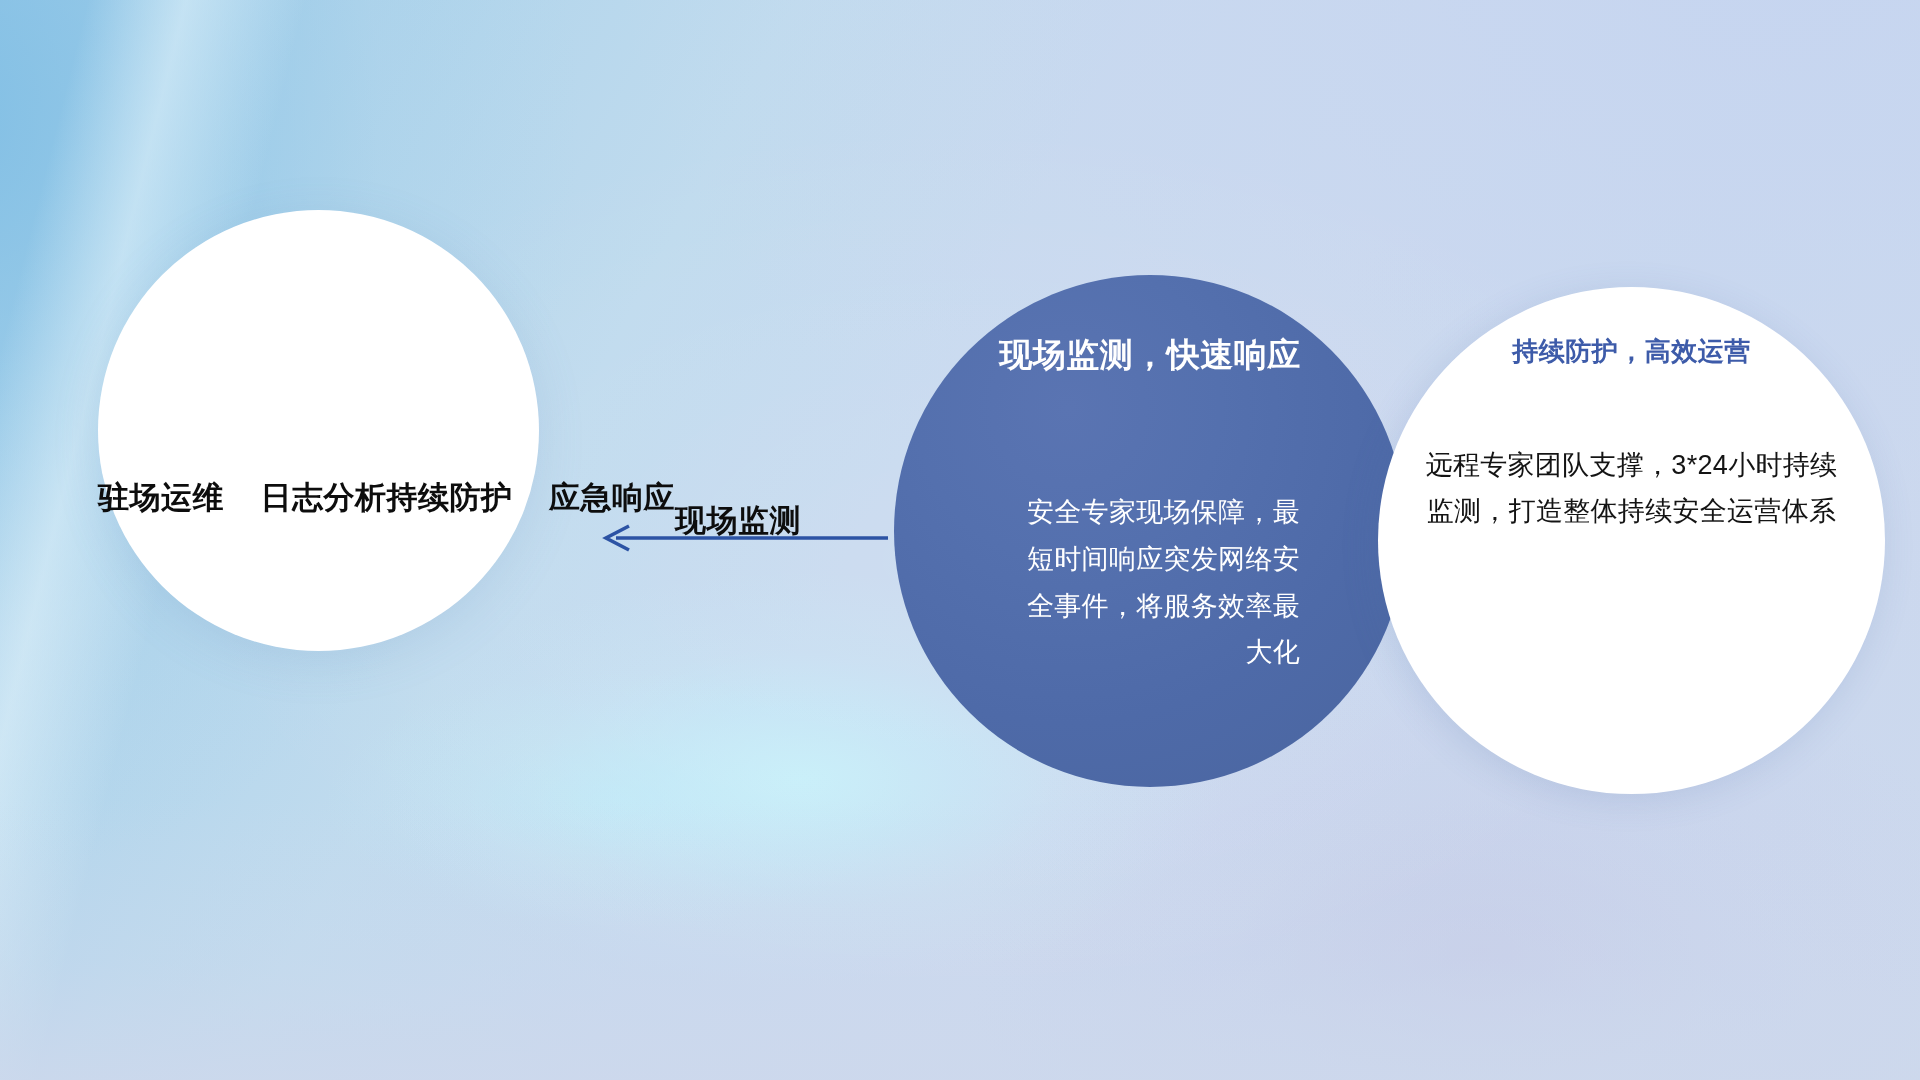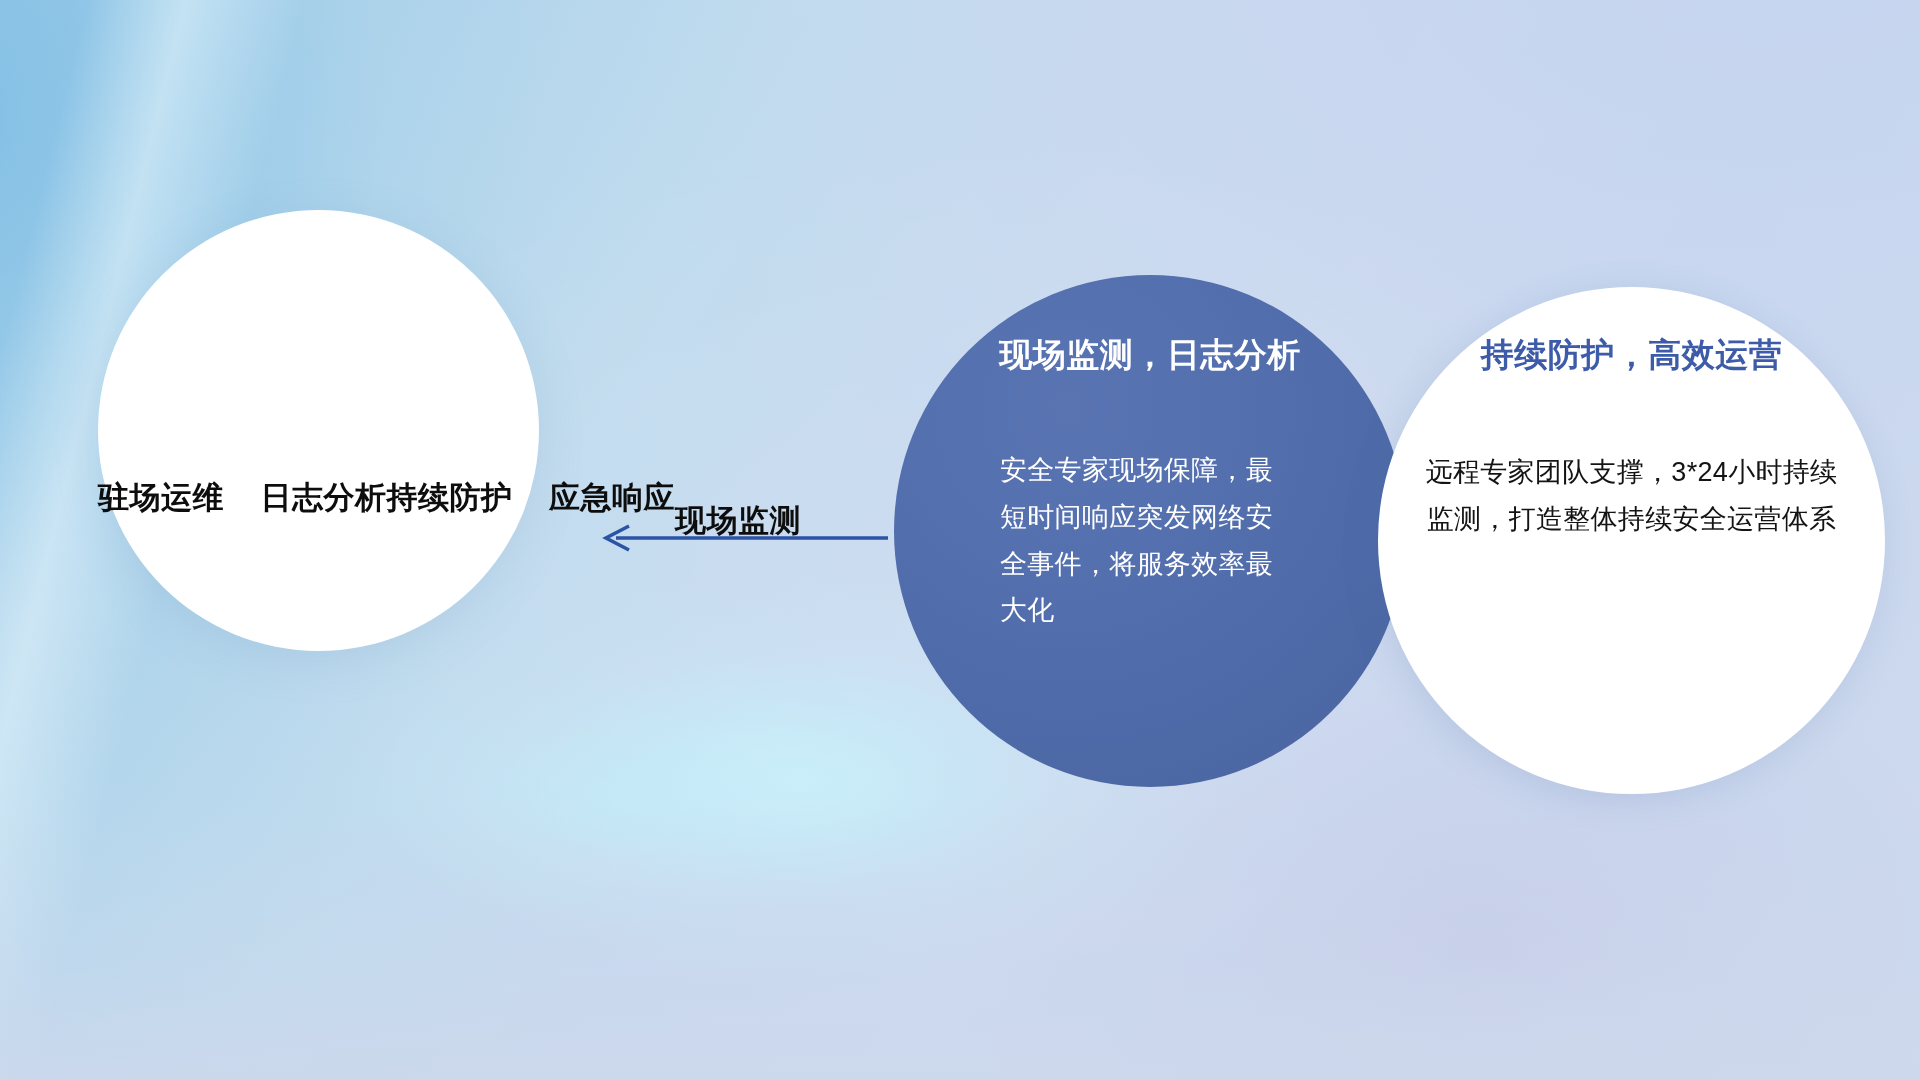--- a/index.html
+++ b/index.html
@@ -183,47 +183,47 @@
   }
   #center-title {
     font-size: 33px;
     font-weight: 700;
     color: #ffffff;
     letter-spacing: 0.5px;
     line-height: 1.1;
     white-space: nowrap;
   }
   #center-body {
-    margin-top: 74px;
+    margin-top: 116px;
     font-size: 27px;
     font-weight: 400;
     color: #ffffff;
     line-height: 1.73;
     width: 300px;
-    text-align: left;
+    text-align: right;
     letter-spacing: 0.3px;
   }
 
   
   #right-content {
     position: absolute;
     left: 1378px;
     top: 287px;
     width: 507px;
     height: 507px;
     box-sizing: border-box;
     display: flex;
     flex-direction: column;
     align-items: center;
     padding-top: 50px;
     text-align: center;
     z-index: 4;
   }
   #right-title {
-    font-size: 33px;
+    font-size: 26px;
     font-weight: 700;
     color: #3d5ba9;
     letter-spacing: 0.5px;
     line-height: 1.1;
     white-space: nowrap;
   }
   #right-body {
     margin-top: 76px;
     font-size: 27px;
     font-weight: 400;
@@ -273,21 +273,21 @@
   <div class="circle" id="right-circle"></div>
 
   <div id="left-content">
     <div id="left-dash"></div>
     <div class="left-line">驻场运维    日志分析</div>
     <div class="left-line">持续防护    应急响应</div>
     <div class="left-line last">现场监测</div>
   </div>
 
   <div id="center-content">
-    <div id="center-title">现场监测，日志分析</div>
+    <div id="center-title">现场监测，快速响应</div>
     <div id="center-body">安全专家现场保障，最短时间响应突发网络安全事件，将服务效率最大化</div>
   </div>
 
   <div id="right-content">
     <div id="right-title">持续防护，高效运营</div>
     <div id="right-body">远程专家团队支撑，3*24小时持续监测，打造整体持续安全运营体系</div>
   </div>
 
 </div>
 

